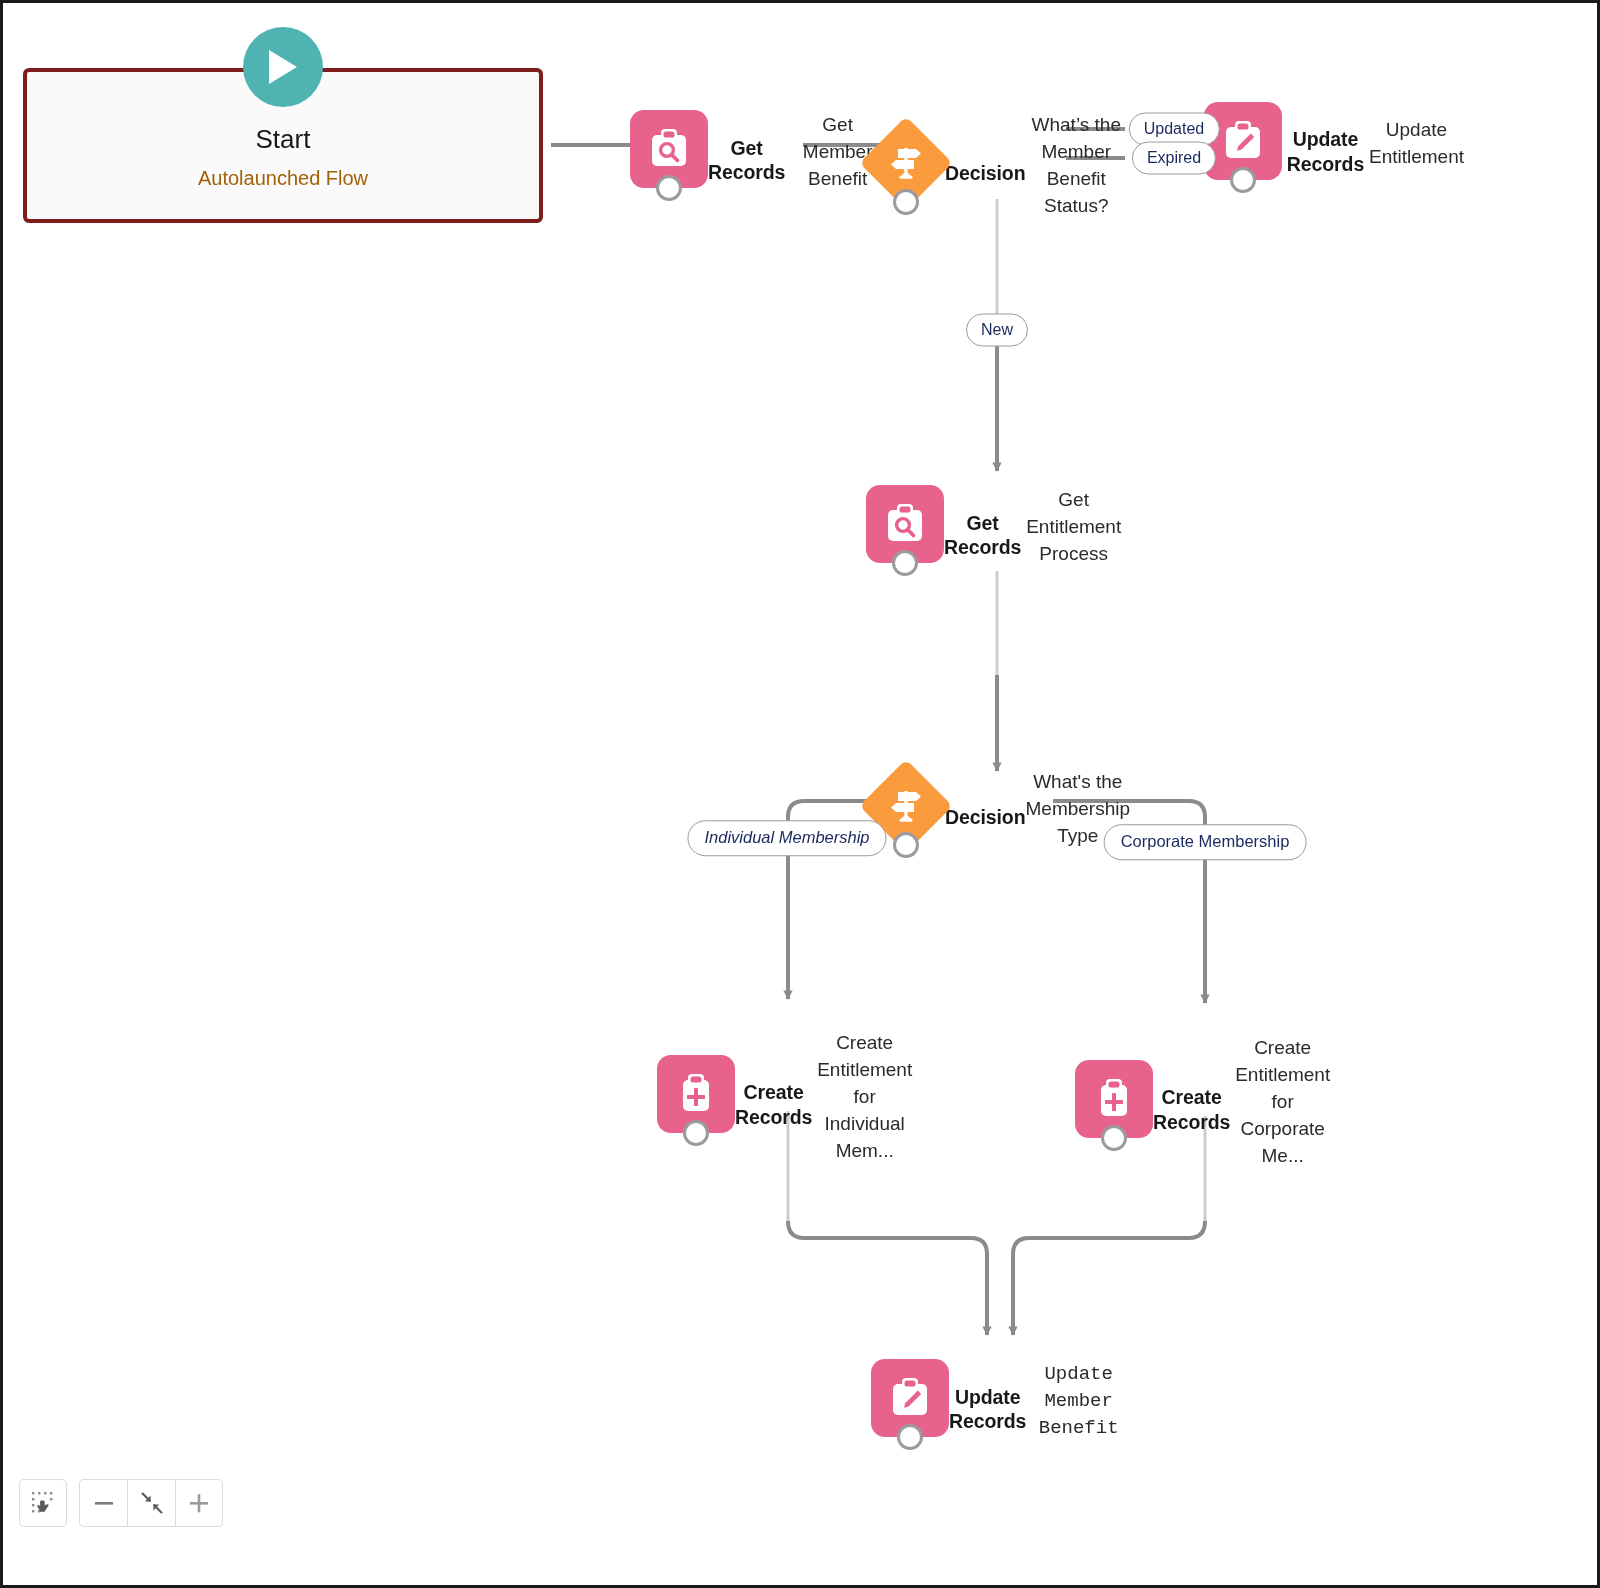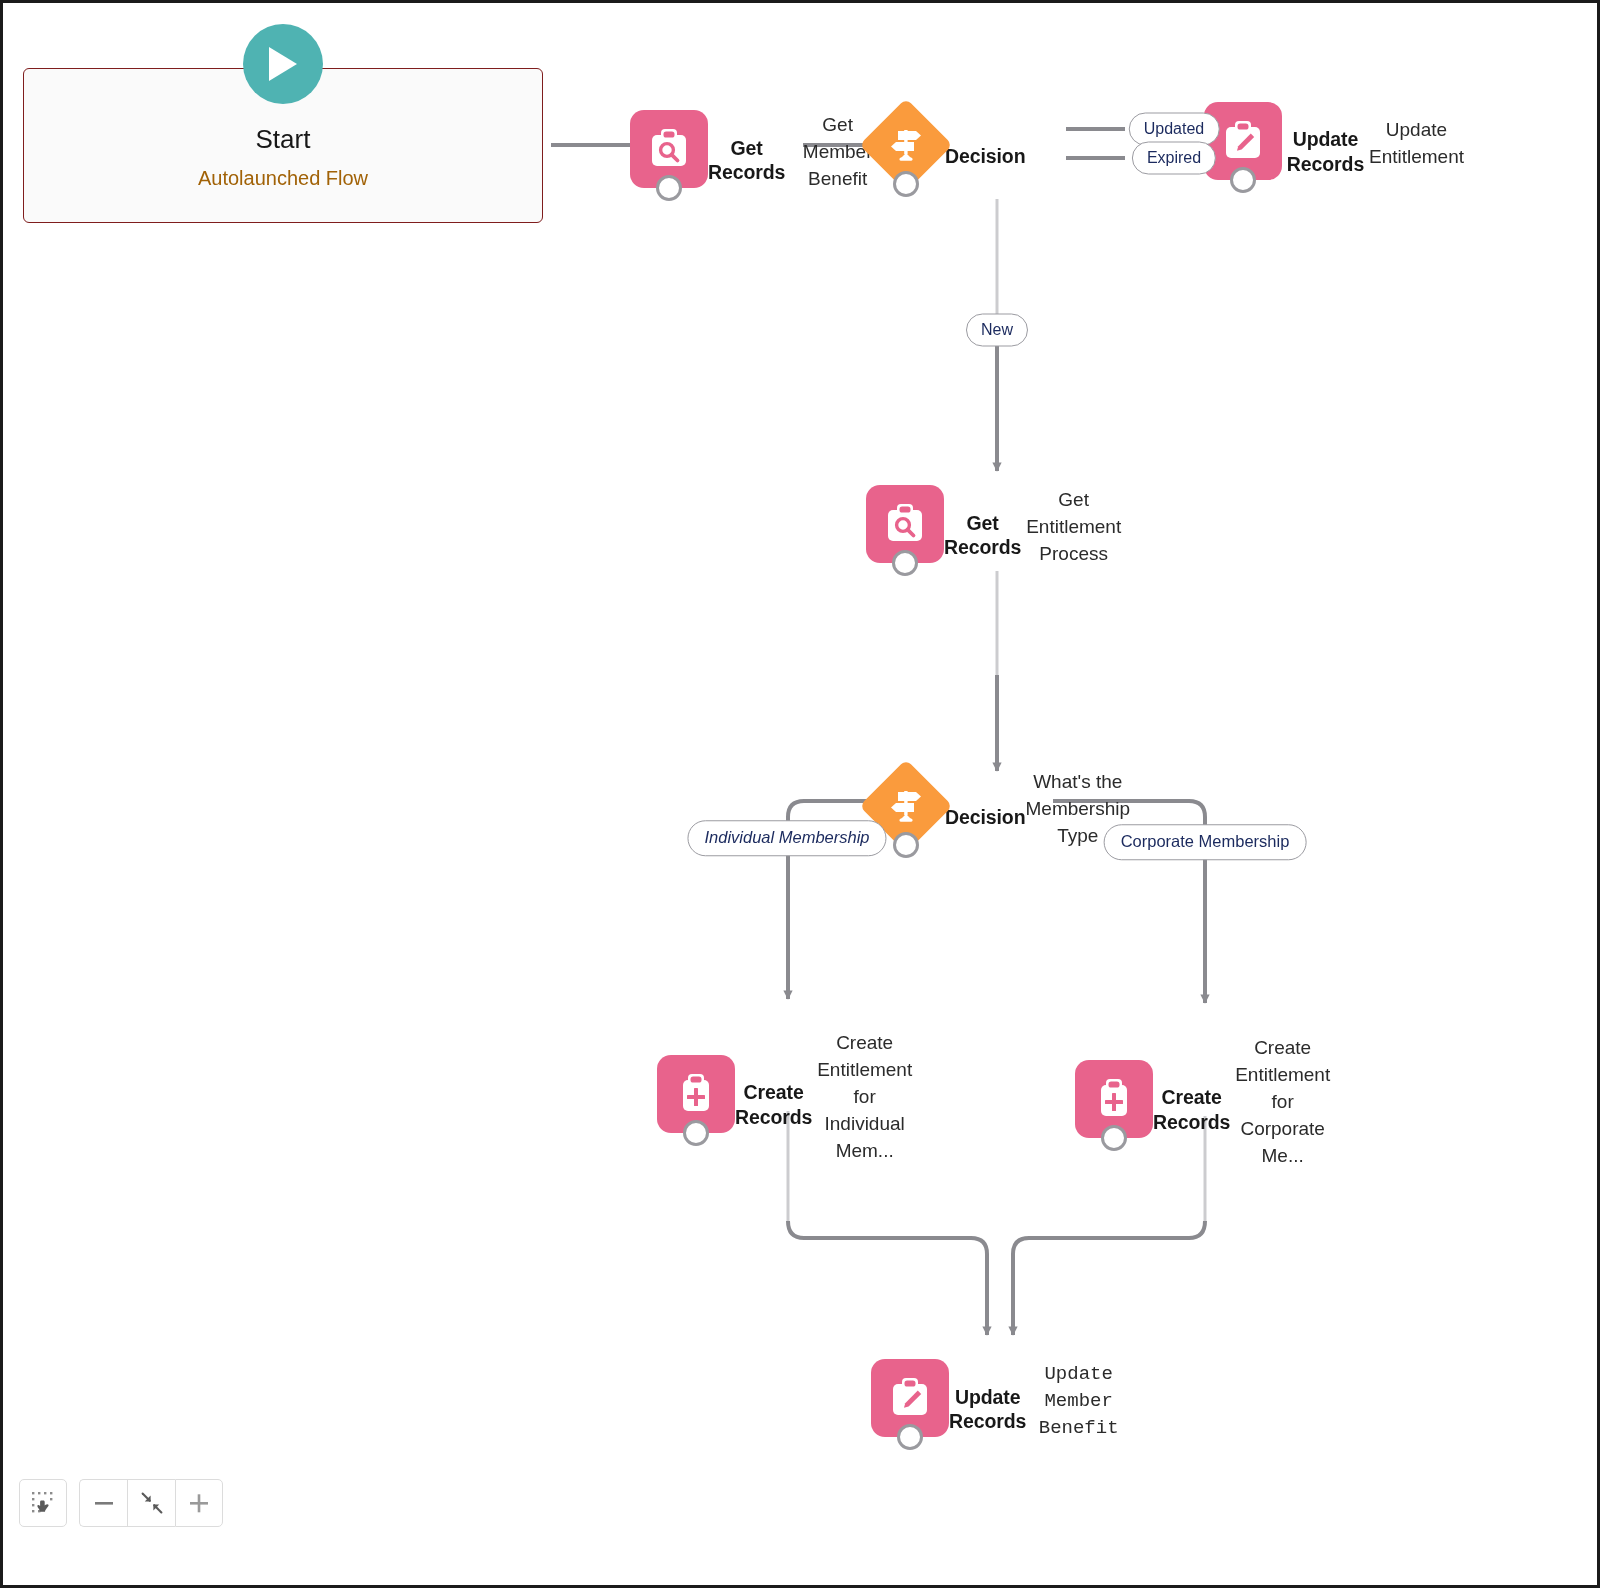--- a/index.html
+++ b/index.html
@@ -114,21 +114,21 @@
   }
 
   
   #start-node {
     position: absolute;
     left: 20px;
     top: 65px;
     width: 520px;
     height: 155px;
     background: #fafafa;
-    border: 1px solid #7f1d1d;
+    border: 4px solid #7f1d1d;
     border-radius: 6px;
     z-index: 2;
     display: flex;
     flex-direction: column;
     align-items: center;
     justify-content: center;
     box-sizing: border-box;
   }
   #start-play {
     position: absolute;
@@ -281,20 +281,21 @@
               <path d="M29,18 h-18 l-5,4.5 l5,4.5 h18 z" fill="#ffffff"></path>
               <rect x="19.2" y="6" width="3.4" height="24" fill="#ffffff"></rect>
               <path d="M21,29 l5,5 h-10 z" fill="#ffffff"></path>
               <rect x="14.5" y="33.4" width="13" height="3.4" rx="1.6" fill="#ffffff"></rect>
             </svg>
           </div>
         </div>
         <div class="node-port"></div>
       </div>
       <div class="node-title">Decision</div>
+      <div class="node-sub" style="max-width:205px;">What’s the Member Benefit Status?</div>
     </div>
 
     <div class="node" style="left:1331px; top:99px;">
       <div class="node-icon-wrap">
         <div class="node-icon pink">
           <svg width="48" height="48" viewBox="0 0 48 48" xmlns="http://www.w3.org/2000/svg">
             <rect x="7" y="10" width="34" height="31" rx="5" fill="#ffffff"></rect>
             <rect x="16" y="4" width="16" height="11" rx="4" fill="#ffffff"></rect>
             <rect x="18.5" y="6.5" width="11" height="6" rx="2.6" fill="#e8638c"></rect>
             <path d="M31.8,16.6 l3.4,3.4 l-12.6,12.6 l-4.6,1.2 l1.2,-4.6 z" fill="#e8638c"></path>

